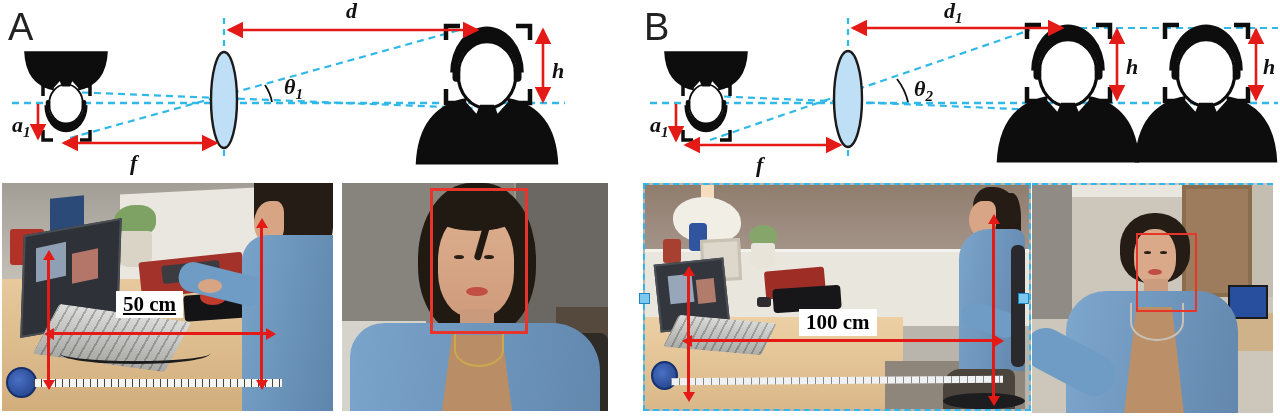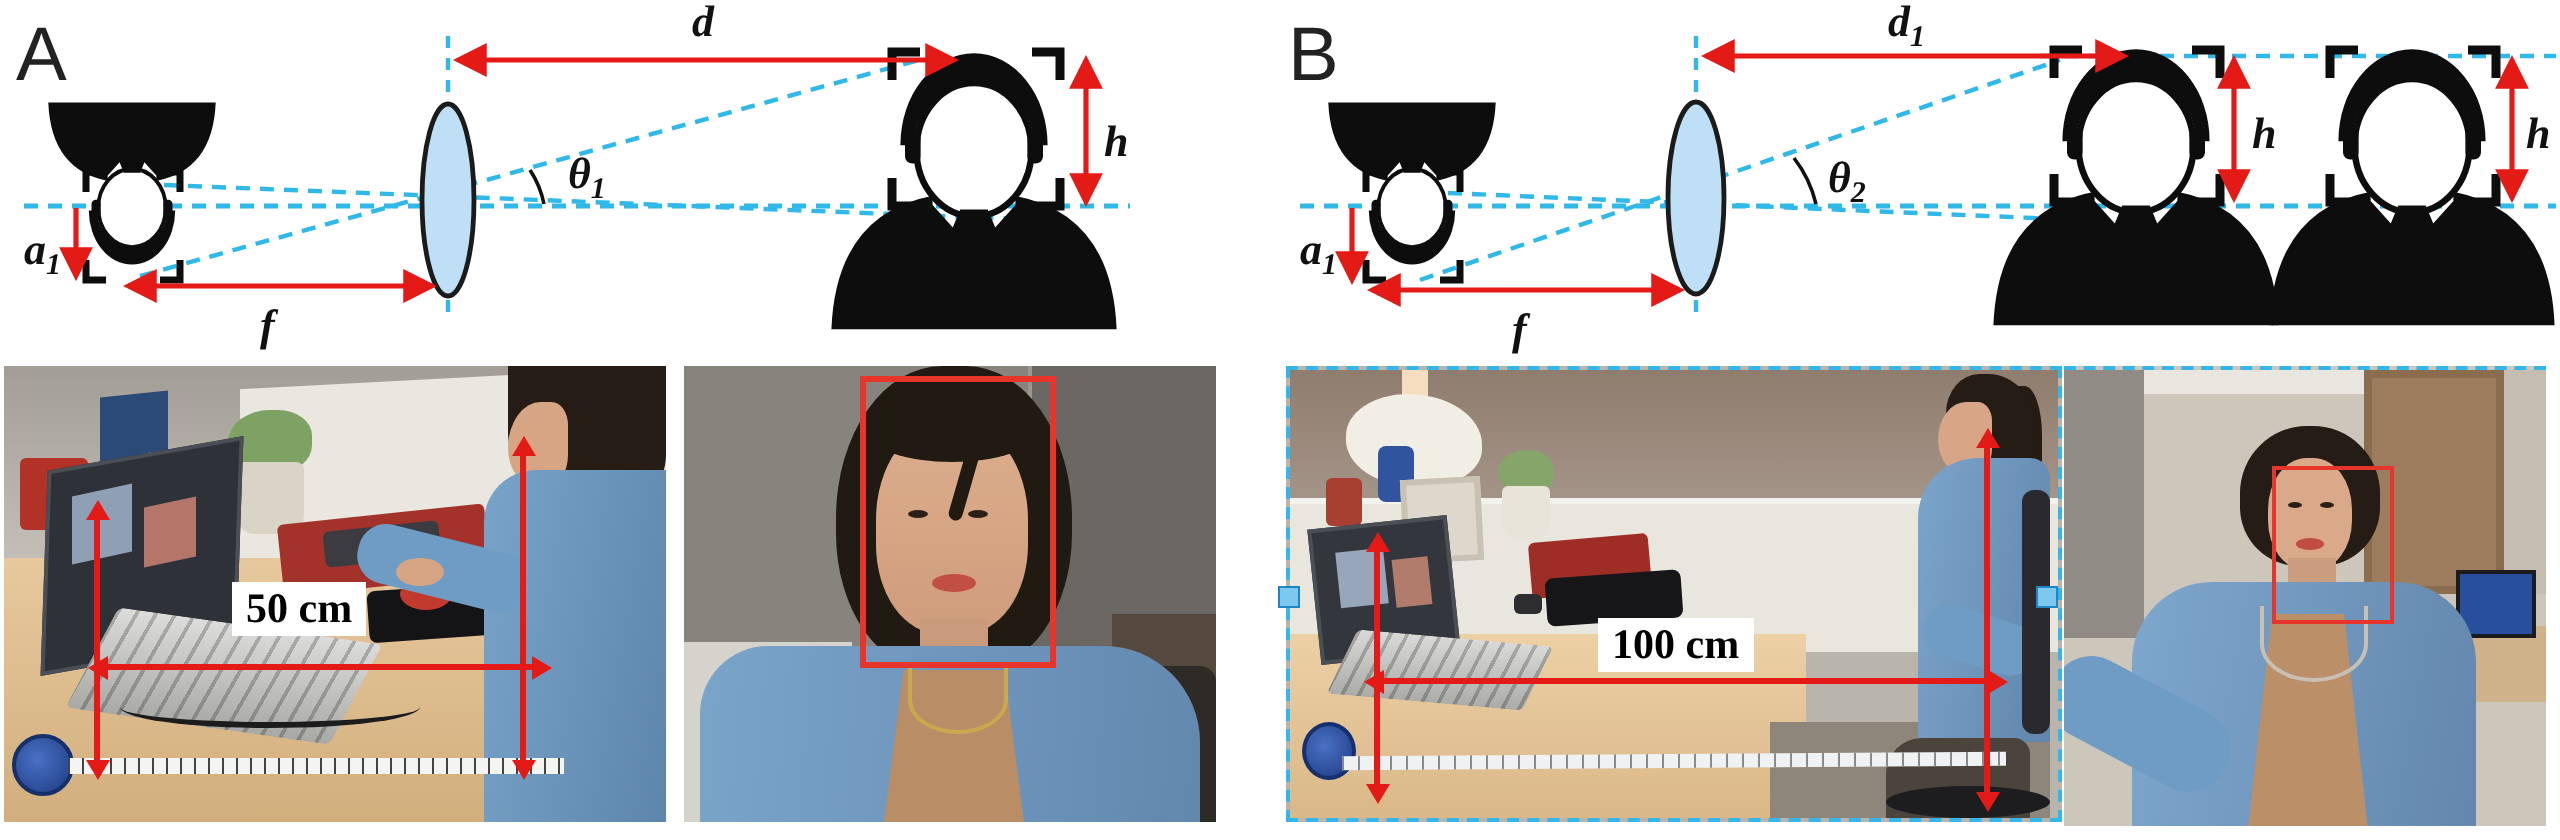--- a/index.html
+++ b/index.html
@@ -131,21 +131,21 @@
     <div class="p" style="left:252px;top:0;width:79px;height:74px;background:#241c15;border-radius:0 0 40% 55%;"></div>
     <div class="p" style="left:252px;top:18px;width:30px;height:42px;background:#d7a584;border-radius:60% 30% 40% 50%;"></div>
     <div class="p" style="left:240px;top:52px;width:91px;height:176px;background:linear-gradient(100deg,#7aa3ca,#5e86ad);border-radius:26px 0 0 0;"></div>
     <div class="p" style="left:176px;top:86px;width:86px;height:30px;background:#6f9cc4;transform:rotate(14deg);border-radius:14px;"></div>
     <div class="p" style="left:196px;top:96px;width:24px;height:14px;background:#d7a584;border-radius:50%;"></div>
     <div class="p" style="left:4px;top:184px;width:27px;height:27px;background:radial-gradient(circle at 40% 40%,#4a71c4,#1d3a82);border-radius:50%;border:2px solid #15306b;"></div>
     <div class="p" style="left:32px;top:196px;width:248px;height:8px;background:#f4f4f0;background-image:repeating-linear-gradient(90deg,#444 0 1px,transparent 1px 7px);"></div>
     <div class="av" style="left:45px;top:76px;height:122px;"></div>
     <div class="av" style="left:258px;top:44px;height:154px;"></div>
     <div class="ah" style="left:51px;top:149px;width:214px;"></div>
-    <div class="mlabel" style="left:114px;top:108px;">50 cm</div>
+    <div class="mlabel" style="left:114px;top:108px;text-decoration:underline;">50 cm</div>
   </div>
 
   
   <div class="photo" style="left:342px;top:183px;width:266px;height:228px;background:#87837d;">
     <div class="p" style="left:172px;top:0;width:94px;height:142px;background:#6b6763;border-left:2px solid #9b978f;"></div>
     <div class="p" style="left:0;top:138px;width:84px;height:90px;background:#d6d3cd;"></div>
     <div class="p" style="left:214px;top:124px;width:52px;height:62px;background:#55493d;"></div>
     <div class="p" style="left:230px;top:150px;width:36px;height:78px;background:#2e2a26;border-radius:8px 8px 0 0;"></div>
     <div class="p" style="left:76px;top:0;width:118px;height:152px;background:#211a13;border-radius:45% 45% 40% 40%/50% 50% 45% 45%;"></div>
     <div class="p" style="left:96px;top:28px;width:76px;height:106px;background:linear-gradient(#dcae8d,#cf9c7c);border-radius:46% 46% 42% 42%;"></div>

